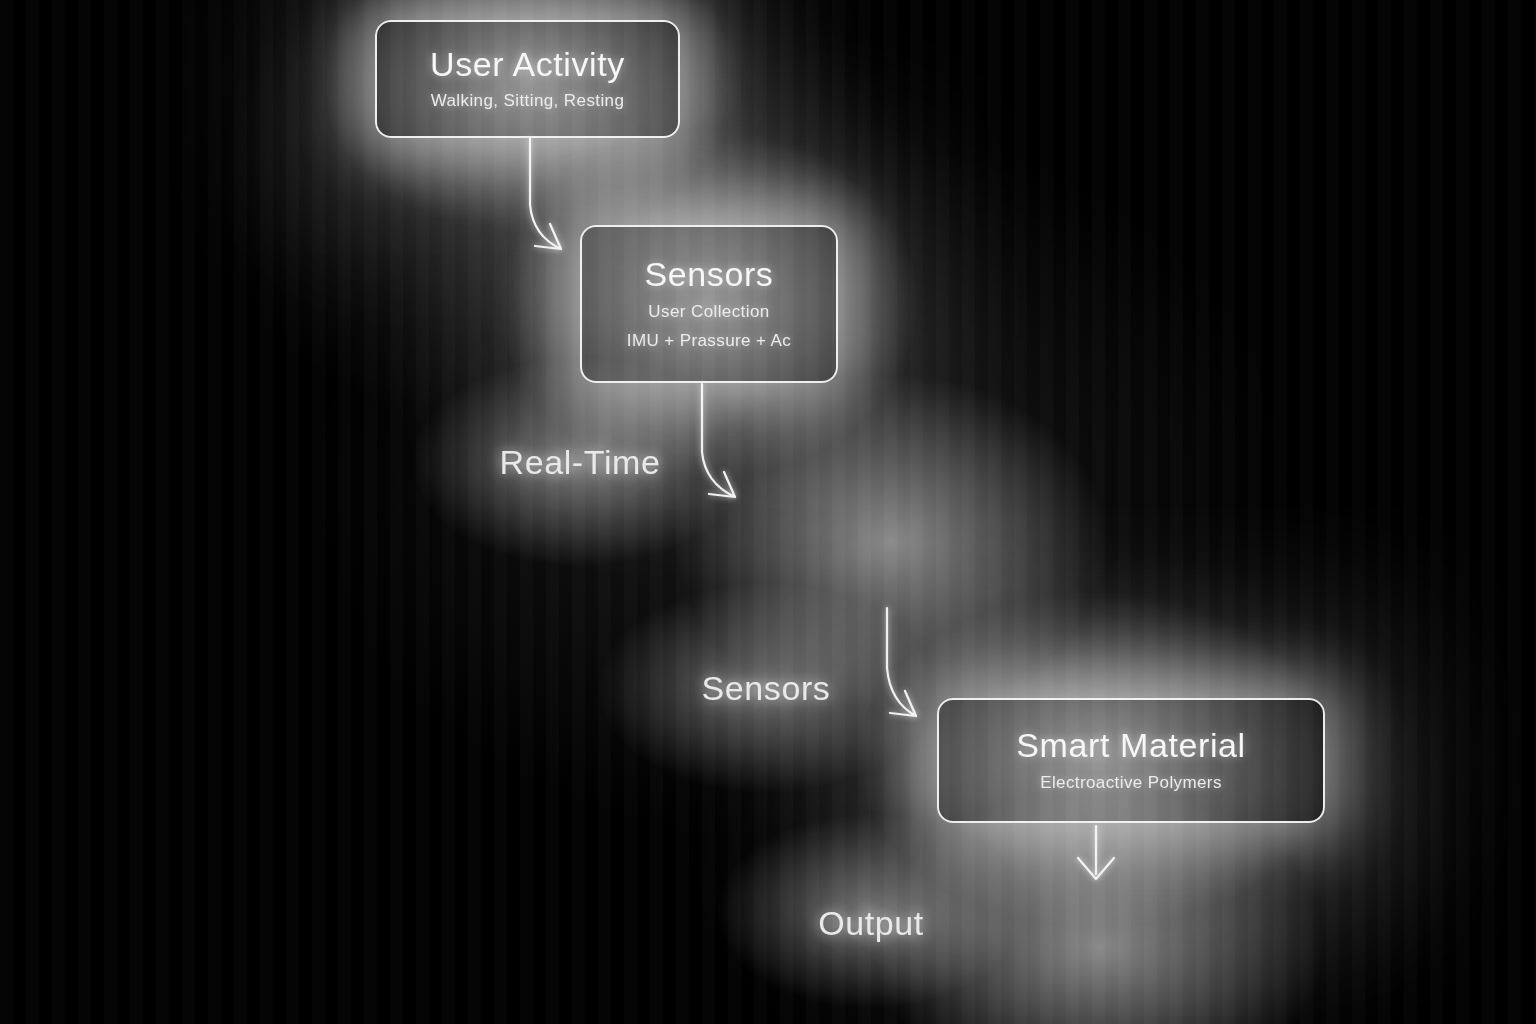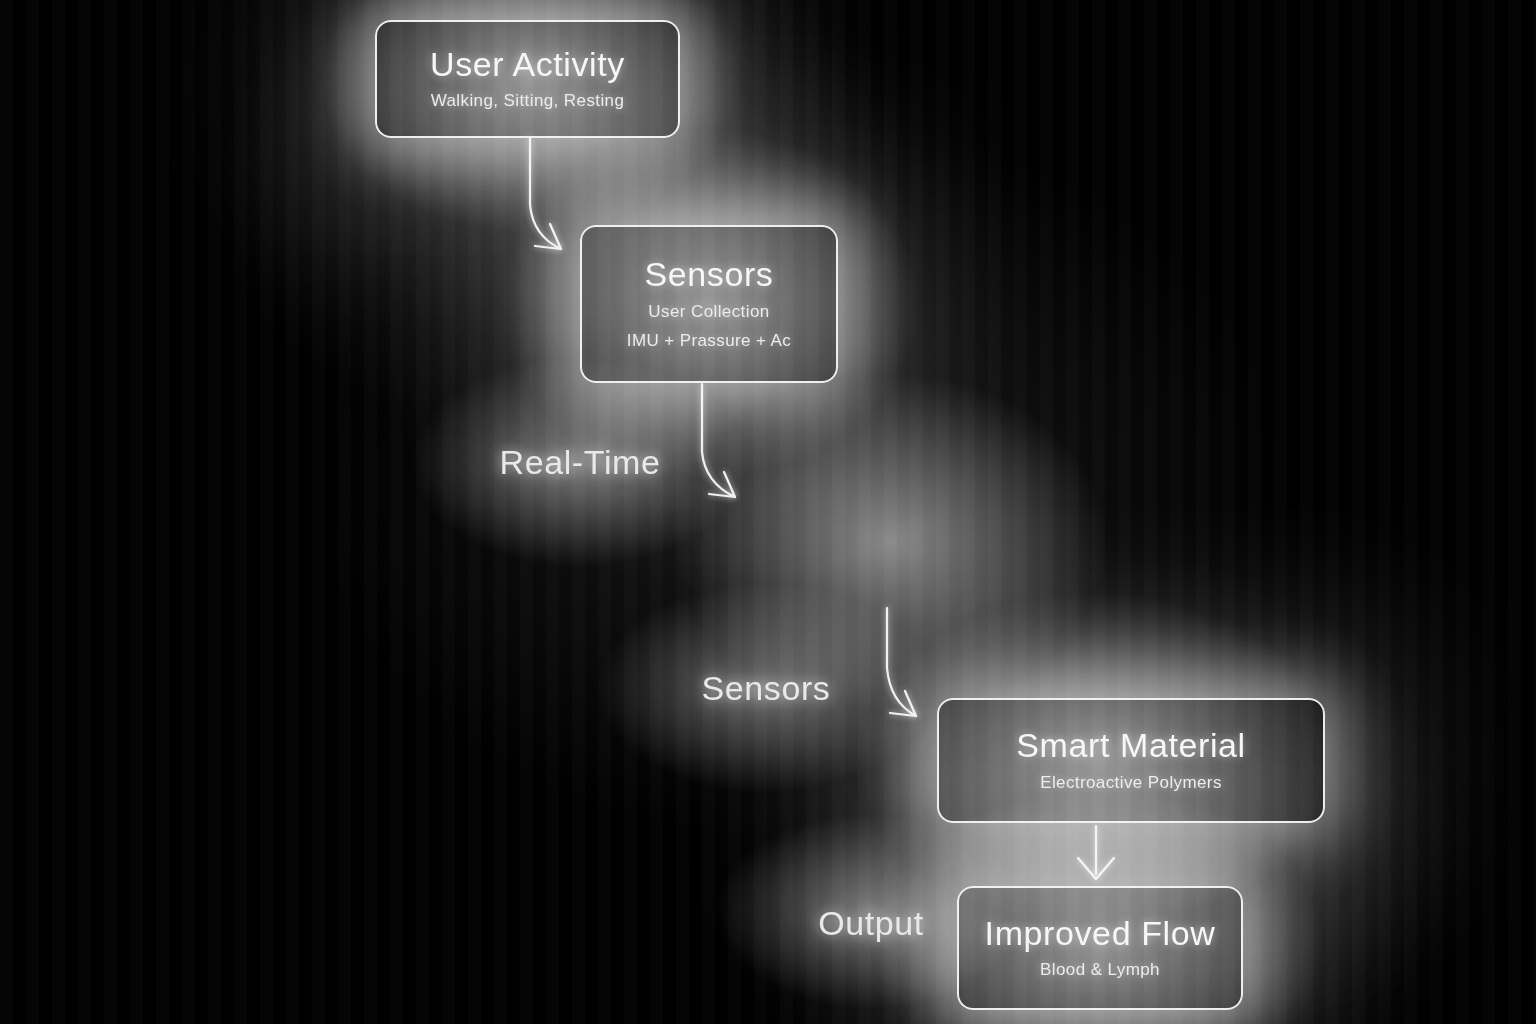--- a/index.html
+++ b/index.html
@@ -120,22 +120,18 @@
     <div class="node-sub">User Collection</div>
     <div class="node-sub">IMU + Prassure + Ac</div>
   </div>
 
 
   <div class="node n4">
     <div class="node-title">Smart Material</div>
     <div class="node-sub">Electroactive Polymers</div>
   </div>
 
-  <div class="node n5">
-    <div class="node-title">Improved Flow</div>
-    <div class="node-sub">Blood &amp; Lymph</div>
-  </div>
 
   <div class="edge-label lbl-realtime">Real-Time</div>
   <div class="edge-label lbl-feedback">Sensors</div>
   <div class="edge-label lbl-output">Output</div>
 
 </div>
 
 </body></html>

